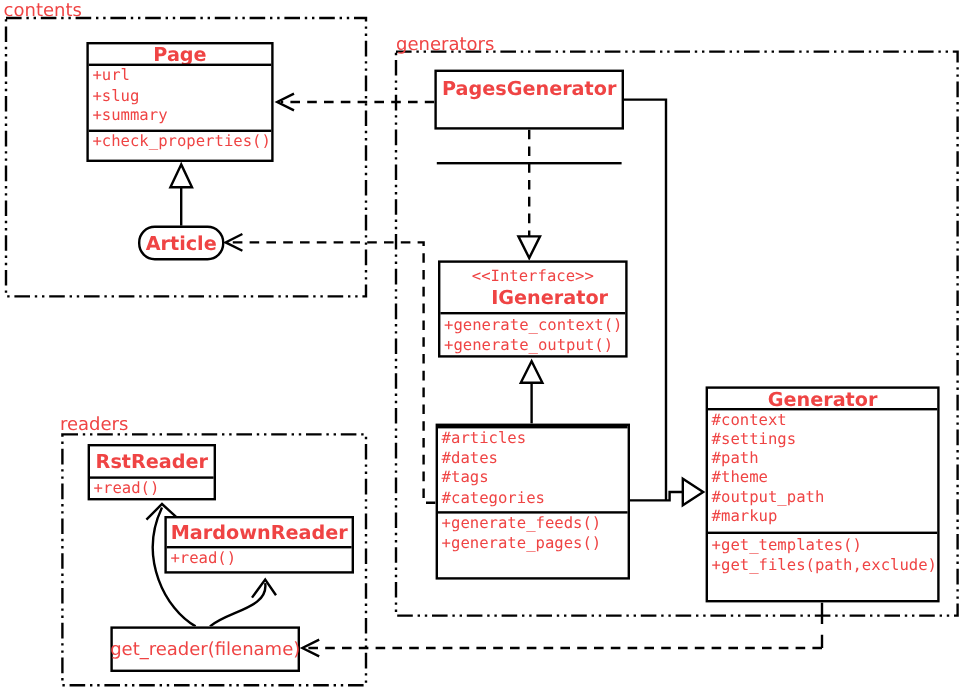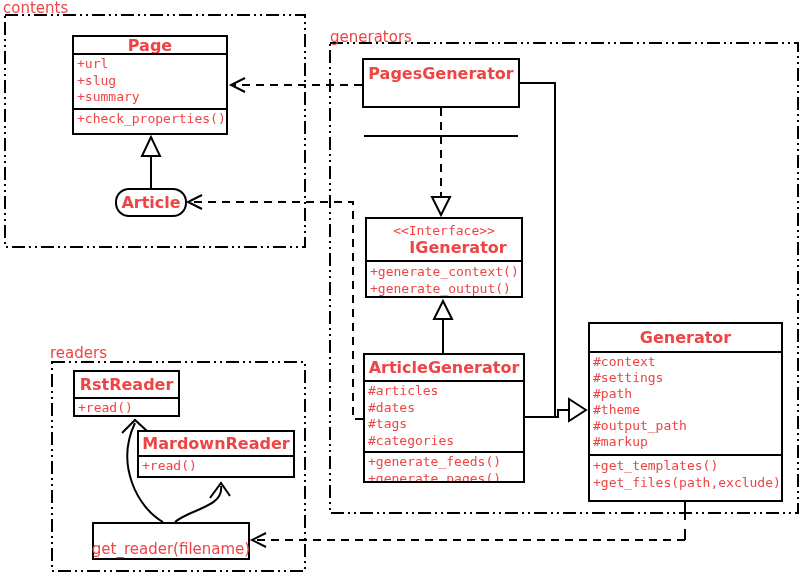--- a/index.html
+++ b/index.html
@@ -25,21 +25,21 @@
   .stereo{font-weight:normal;font-family:"DejaVu Sans Mono",monospace;font-size:13px;line-height:15px;}
   .iname{line-height:19px;margin-left:28px;}
   .comp{
     border-top:2px solid #000;padding:1px 1px 0 3px;flex:none;
     font-family:"DejaVu Sans Mono",monospace;font-size:13px;overflow:hidden;
   }
   .comp.fill{flex:1 1 auto;}
   .member{line-height:16.5px;white-space:pre;}
   .lh16 .member{line-height:16px;}
   .lh17 .member{line-height:17px;}
-  .plainbox{align-items:center;justify-content:flex-end;display:flex;}
+  .plainbox{align-items:center;justify-content:center;display:flex;}
   .plain{font-weight:normal;font-size:15px;white-space:nowrap;}
 </style>
 </head>
 <body>
 
 <div class="canvas">
 
   <svg class="rel" width="803" height="579" viewBox="0 0 803 579">
 
     <rect class="pkgline" x="5" y="15" width="300" height="232"></rect>
@@ -108,35 +108,34 @@
       <div class="stereo">&lt;&lt;Interface&gt;&gt;</div>
       <div class="iname">IGenerator</div>
     </div>
     <div class="comp fill lh17">
       <div class="member">+generate_context()</div>
       <div class="member">+generate_output()</div>
     </div>
   </div>
 
   <div class="cls" style="left:363px;top:353px;width:162px;height:130px;">
-    <div class="title" style="height:25px;">ArticleGenerator</div>
     <div class="comp" style="height:68px;">
       <div class="member">#articles</div>
       <div class="member">#dates</div>
       <div class="member">#tags</div>
       <div class="member">#categories</div>
     </div>
     <div class="comp fill">
       <div class="member">+generate_feeds()</div>
       <div class="member">+generate_pages()</div>
     </div>
   </div>
 
   <div class="cls" style="left:588px;top:322px;width:195px;height:180px;">
-    <div class="title" style="height:27px;">Generator</div>
+    <div class="title" style="height:16px;">Generator</div>
     <div class="comp lh16" style="height:100px;">
       <div class="member">#context</div>
       <div class="member">#settings</div>
       <div class="member">#path</div>
       <div class="member">#theme</div>
       <div class="member">#output_path</div>
       <div class="member">#markup</div>
     </div>
     <div class="comp fill lh17">
       <div class="member">+get_templates()</div>

